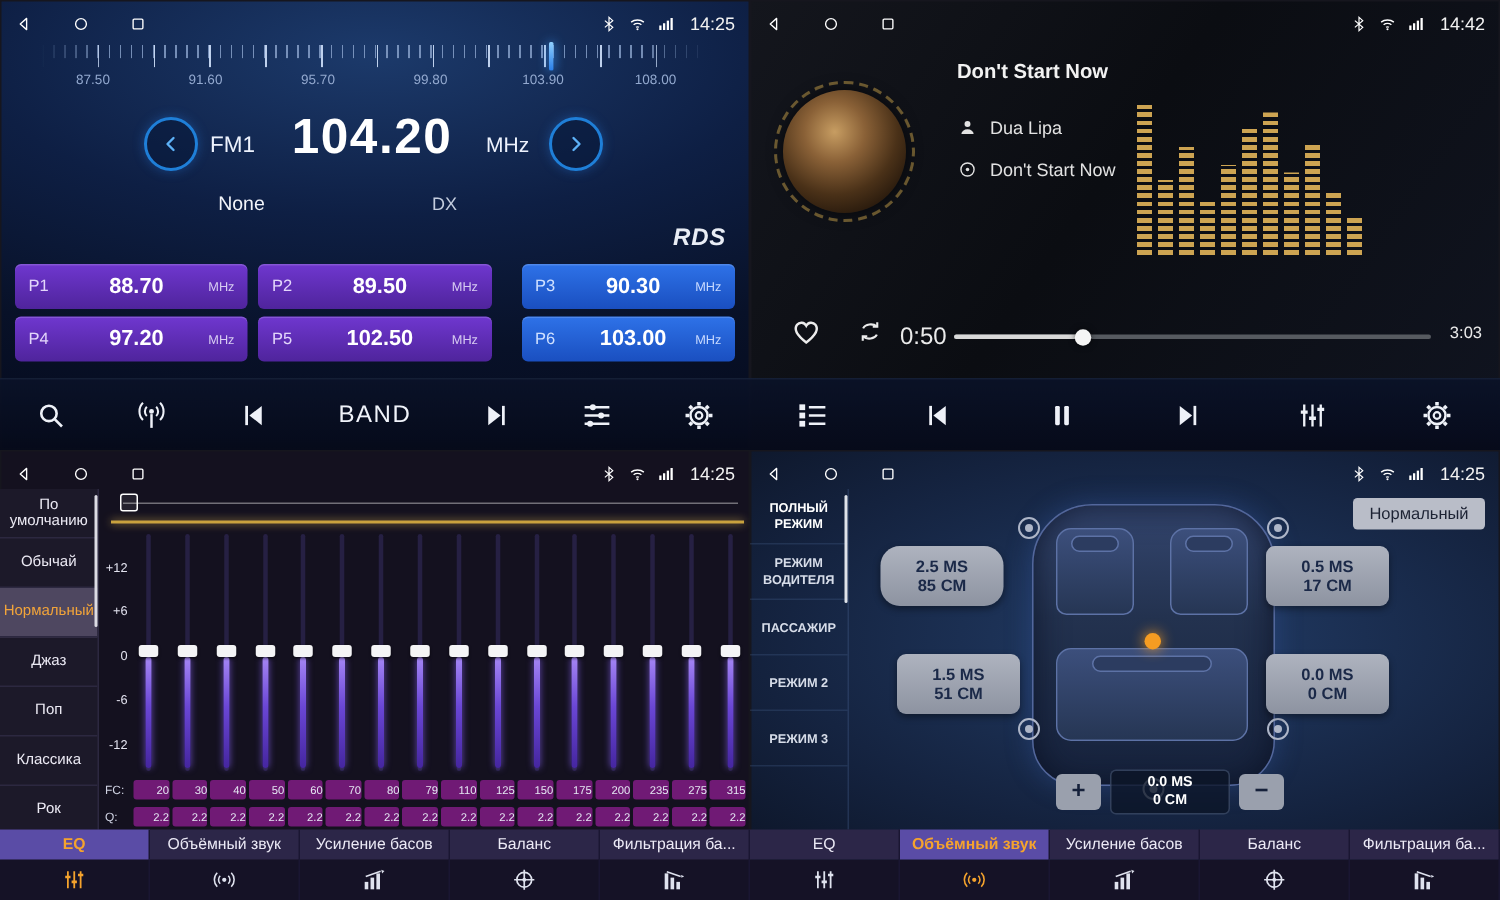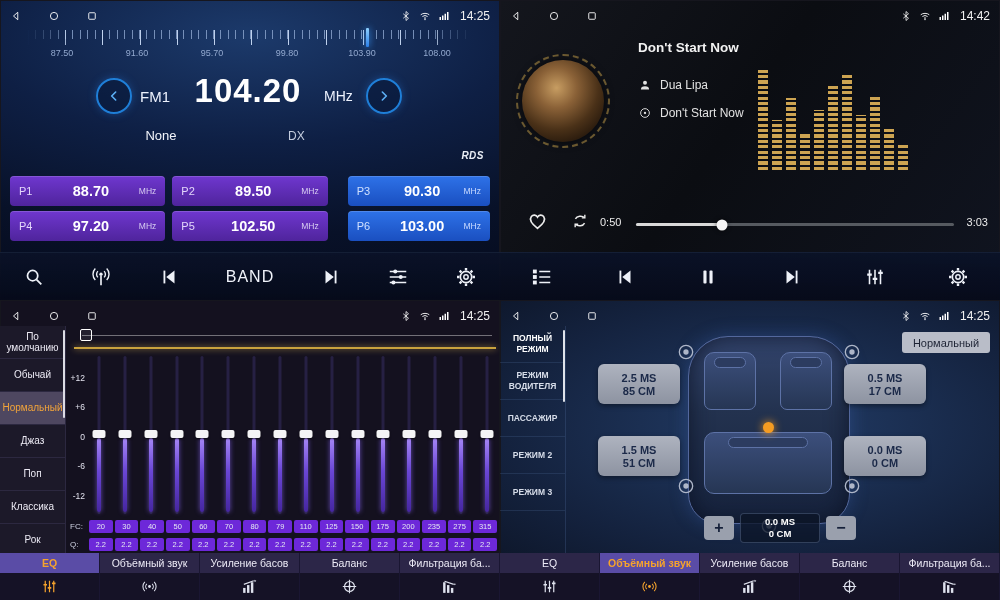--- a/index.html
+++ b/index.html
@@ -26,21 +26,21 @@
   .scale-labels span{position:absolute;top:20px;width:48px;text-align:center;font-size:9px;color:#93a9cf;}
   .freq-pointer{position:absolute;left:366px;top:0;width:3px;height:19px;background:linear-gradient(180deg,#8fd0ff,#2a7fe8);box-shadow:0 0 7px #3a9bff;border-radius:1px;}
   .freq-btn{position:absolute;width:36px;height:36px;border-radius:50%;border:2px solid #1f7fd8;background:rgba(8,24,56,.55);display:flex;align-items:center;justify-content:center;color:#5db1f7;box-shadow:0 0 8px rgba(40,120,220,.4);}
   .freq-btn svg{width:16px;height:16px;}
   .btn-prev{left:96px;top:78px;} .btn-next{left:366px;top:78px;}
   .band-label{position:absolute;left:140px;top:88px;font-size:15px;color:#edf2fd;}
   .freq-value{position:absolute;left:178px;top:72px;width:140px;text-align:center;font-size:33px;font-weight:bold;letter-spacing:1px;color:#fff;}
   .freq-unit{position:absolute;left:324px;top:88px;font-size:14px;color:#edf2fd;}
   .band-sub{position:absolute;left:132px;top:128px;width:58px;text-align:center;font-size:13px;color:#f2f4fa;}
   .dx-label{position:absolute;left:288px;top:129px;font-size:12px;color:#c4cdde;}
-  .rds-badge{position:absolute;right:16px;top:150px;font-size:10px;font-style:italic;font-weight:bold;letter-spacing:.5px;color:#e9edf5;}
+  .rds-badge{position:absolute;right:16px;top:150px;font-size:16px;font-style:italic;font-weight:bold;letter-spacing:.5px;color:#e9edf5;}
   .presets{position:absolute;left:10px;right:10px;top:176px;display:grid;grid-template-columns:1fr 1fr 1fr;grid-auto-rows:30px;gap:5px 7px;}
   .preset{display:flex;align-items:center;padding:0 9px;border-radius:4px;background:linear-gradient(180deg,#6f37cf,#4f249c);box-shadow:inset 0 1px 0 rgba(255,255,255,.16);}
   .preset.active{background:linear-gradient(180deg,#2e72e8,#1a4fc0);margin-left:13px;}
   .preset .pid{font-size:11px;color:#e3d6fb;width:24px;}
   .preset.active .pid{color:#cfe0ff;}
   .preset .pfreq{flex:1;text-align:center;font-size:14.5px;font-weight:bold;color:#fff;}
   .preset .punit{font-size:8.5px;color:#d8cdf2;}
   .preset.active .punit{color:#c8daff;}
   .toolbar{position:absolute;left:0;right:0;bottom:0;height:48px;display:flex;align-items:center;justify-content:space-around;background:linear-gradient(180deg,rgba(10,18,40,.9),rgba(6,10,26,.96));border-top:1px solid rgba(90,120,180,.18);z-index:8;}
   .toolbar .ticon{color:#eef1f8;}
@@ -53,21 +53,21 @@
   .album-ring{position:absolute;inset:0;border-radius:50%;border:2px dashed rgba(200,162,77,.55);}
   .album-art{position:absolute;inset:6px;border-radius:50%;background:radial-gradient(circle at 42% 34%,#c79d62 0%,#8a6137 28%,#4a3118 58%,#1a1008 88%);box-shadow:0 0 10px rgba(0,0,0,.65);}
   .track-title{position:absolute;left:138px;top:40px;font-size:13.5px;font-weight:bold;color:#f2f2f2;}
   .meta-row{position:absolute;left:138px;display:flex;align-items:center;gap:8px;font-size:12px;color:#e2e2e2;}
   .meta-artist{top:78px;} .meta-album{top:106px;}
   .meta-row svg{width:14px;height:14px;display:block;}
   .player-bars{position:absolute;left:258px;top:58px;width:168px;height:112px;display:flex;align-items:flex-end;gap:4px;}
   .pbar{width:10px;background:repeating-linear-gradient(to top,#cda452 0,#cda452 3.2px,transparent 3.2px,transparent 5.4px);}
   .ctrl-heart{position:absolute;left:26px;top:209px;color:#ececec;} .ctrl-heart svg{width:23px;height:23px;}
   .ctrl-repeat{position:absolute;left:70px;top:211px;color:#ececec;} .ctrl-repeat svg{width:20px;height:20px;}
-  .time-elapsed{position:absolute;left:100px;top:216px;font-size:11px;color:#eaeaea;}
+  .time-elapsed{position:absolute;left:100px;top:216px;font-size:16px;color:#eaeaea;}
   .progress{position:absolute;left:136px;top:223px;width:318px;height:3px;background:#565a60;border-radius:2px;}
   .progress-fill{position:absolute;left:0;top:0;bottom:0;background:#d9d9d9;border-radius:2px;}
   .progress-knob{position:absolute;top:50%;width:11px;height:11px;border-radius:50%;background:#f5f5f5;transform:translate(-50%,-50%);box-shadow:0 0 4px rgba(0,0,0,.6);}
   .time-total{position:absolute;right:12px;top:216px;font-size:11px;color:#eaeaea;}
 
   
   .q-eq{background:#14111f;}
   .side-list{position:absolute;left:0;top:26px;bottom:47px;width:66px;background:#1c1929;border-right:1px solid #2c2840;overflow:hidden;z-index:5;}
   .side-item{min-height:33px;display:flex;align-items:center;justify-content:center;text-align:center;font-size:10px;color:#eceaf4;border-bottom:1px solid #2c2840;line-height:1.15;padding:4px 2px;word-break:break-word;}
   .side-item.active{background:#4e4760;color:#f2a43a;}
@@ -78,21 +78,21 @@
   .eq-curve{position:absolute;top:21px;left:8px;right:4px;height:2px;background:#c9a23e;box-shadow:0 0 6px rgba(222,182,82,.8);}
   .eq-scale span{position:absolute;left:0;width:19px;text-align:right;font-size:8.5px;color:#e2e2ee;}
   .eq-sliders{position:absolute;left:23px;right:3px;top:30px;height:158px;display:flex;justify-content:space-between;}
   .eq-slider{position:relative;width:20px;height:100%;}
   .eq-slider .trk{position:absolute;left:50%;transform:translateX(-50%);top:0;bottom:0;width:3px;background:#262043;border-radius:2px;}
   .eq-slider .fill{position:absolute;left:50%;transform:translateX(-50%);top:82px;bottom:2px;width:4px;background:linear-gradient(180deg,#a586f5 0%,#6a46d5 45%,#4526a0 100%);border-radius:2px;box-shadow:0 0 5px rgba(130,95,235,.75);}
   .eq-slider .knob{position:absolute;left:50%;transform:translateX(-50%);top:74px;width:13px;height:8px;background:#f4f4f6;border-radius:2px;box-shadow:0 1px 2px rgba(0,0,0,.6);}
   .eq-row{position:absolute;left:1px;right:2px;height:14px;display:flex;align-items:center;}
   .eq-row.fc{top:193px;} .eq-row.q{top:211px;}
   .eq-row .rlabel{width:21px;font-size:8px;color:#cfd2e2;padding-left:3px;}
-  .eq-row .chip{flex:1;margin:0 1px;text-align:center;font-size:7.5px;color:#e4e6f2;background:#6d28d9;border-radius:2px;padding:2px 0;}
+  .eq-row .chip{flex:1;margin:0 1px;text-align:right;font-size:7.5px;color:#e4e6f2;background:#701a75;border-radius:2px;padding:2px 0;}
 
   
   .tabbar{position:absolute;left:0;right:0;bottom:0;height:47px;z-index:8;}
   .tab-labels{display:flex;height:20px;}
   .tab-label{flex:1;display:flex;align-items:center;justify-content:center;font-size:10.5px;color:#eceaf6;background:#2c2648;border-right:1px solid #1a1632;white-space:nowrap;overflow:hidden;}
   .tab-label.active{background:#5a4ca6;color:#f5a32d;font-weight:bold;}
   .tab-icons-row{display:flex;height:27px;background:#151226;}
   .tab-icon{flex:1;display:flex;align-items:center;justify-content:center;color:#dfe2ee;border-right:1px solid #1a1632;}
   .tab-icon.active{color:#f5a32d;}
   .tab-icon svg{width:17px;height:17px;display:block;}
@@ -111,21 +111,21 @@
   .seat-fl{left:22px;top:16px;width:52px;height:58px;}
   .seat-fr{left:98px;top:16px;width:52px;height:58px;}
   .seat-rear{left:22px;top:96px;width:128px;height:62px;border-radius:10px;}
   .center-dot{position:absolute;left:81px;top:86px;width:11px;height:11px;border-radius:50%;background:#f59c22;box-shadow:0 0 9px #f59c22;}
   .speaker{position:absolute;width:20px;height:20px;color:#aeb6c8;}
   .speaker svg{width:20px;height:20px;display:block;}
   .sp-fl{left:-6px;top:6px;} .sp-fr{right:-6px;top:6px;}
   .sp-rl{left:-6px;top:140px;} .sp-rr{right:-6px;top:140px;}
   .sp-rc{left:77px;bottom:-12px;}
   .delay-box{position:absolute;width:82px;height:40px;border-radius:6px;background:linear-gradient(180deg,#aeb3bf,#8d93a1);display:flex;flex-direction:column;align-items:center;justify-content:center;gap:1px;color:#1b2948;font-weight:bold;font-size:11px;box-shadow:0 2px 5px rgba(0,0,0,.4);z-index:4;}
-  .db-fl{left:98px;top:64px;} .db-fr{left:344px;top:64px;}
+  .db-fl{left:87px;top:64px;border-radius:13px;} .db-fr{left:344px;top:64px;}
   .db-rl{left:98px;top:136px;} .db-rr{left:344px;top:136px;}
   .adjuster{position:absolute;left:204px;top:213px;width:152px;height:30px;display:flex;align-items:center;gap:6px;z-index:6;}
   .adj-btn{width:30px;height:24px;border-radius:4px;background:#9aa0ad;color:#15203a;font-size:16px;font-weight:bold;display:flex;align-items:center;justify-content:center;}
   .adj-display{flex:1;height:30px;background:rgba(12,20,38,.78);border:1px solid rgba(120,140,180,.35);border-radius:4px;display:flex;flex-direction:column;align-items:center;justify-content:center;color:#fff;font-size:9.5px;font-weight:bold;line-height:1.25;}
 </style>
 </head>
 <body>
 
 <div class="screen">
 

